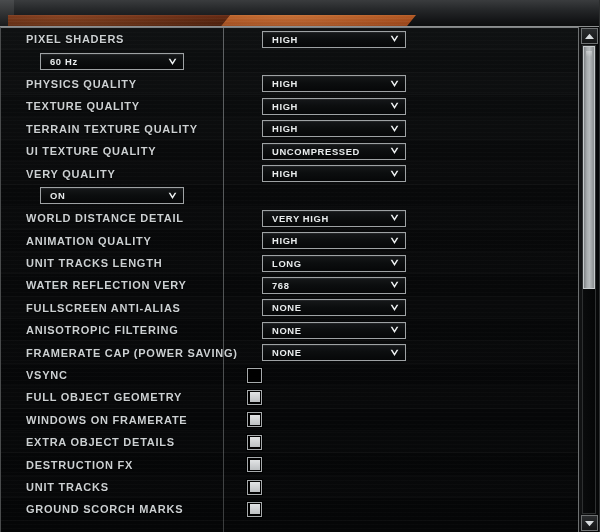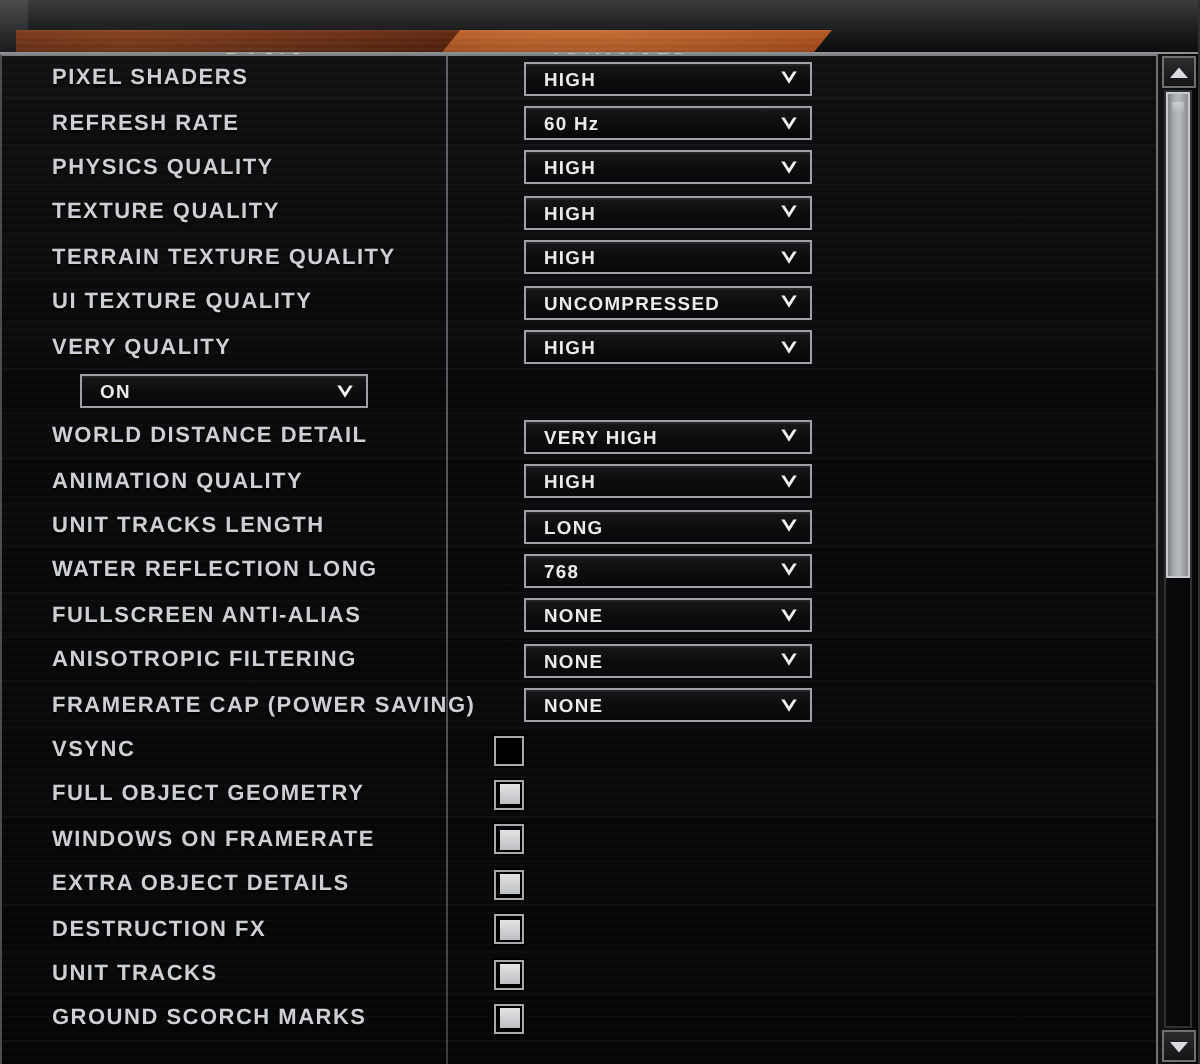--- a/index.html
+++ b/index.html
@@ -290,21 +290,20 @@
               <span class="dd-value">HIGH</span>
               <span class="dd-arrow">
                 <svg width="9" height="9" viewBox="0 0 9 9">
                   <path d="M0.6 1.2 L4.5 7.4 L8.4 1.2 L6.7 1.2 L4.5 4.8 L2.3 1.2 Z" fill="#eef1f2"></path>
                 </svg>
               </span>
             </div>
           </div>
         </div>
         <div class="row">
-          <div class="row-label">REFRESH RATE</div>
           <div class="row-control">
             <div class="dropdown">
               <span class="dd-value">60 Hz</span>
               <span class="dd-arrow">
                 <svg width="9" height="9" viewBox="0 0 9 9">
                   <path d="M0.6 1.2 L4.5 7.4 L8.4 1.2 L6.7 1.2 L4.5 4.8 L2.3 1.2 Z" fill="#eef1f2"></path>
                 </svg>
               </span>
             </div>
           </div>
@@ -419,21 +418,21 @@
               <span class="dd-value">LONG</span>
               <span class="dd-arrow">
                 <svg width="9" height="9" viewBox="0 0 9 9">
                   <path d="M0.6 1.2 L4.5 7.4 L8.4 1.2 L6.7 1.2 L4.5 4.8 L2.3 1.2 Z" fill="#eef1f2"></path>
                 </svg>
               </span>
             </div>
           </div>
         </div>
         <div class="row">
-          <div class="row-label">WATER REFLECTION LONG</div>
+          <div class="row-label">WATER REFLECTION VERY</div>
           <div class="row-control">
             <div class="dropdown">
               <span class="dd-value">768</span>
               <span class="dd-arrow">
                 <svg width="9" height="9" viewBox="0 0 9 9">
                   <path d="M0.6 1.2 L4.5 7.4 L8.4 1.2 L6.7 1.2 L4.5 4.8 L2.3 1.2 Z" fill="#eef1f2"></path>
                 </svg>
               </span>
             </div>
           </div>

